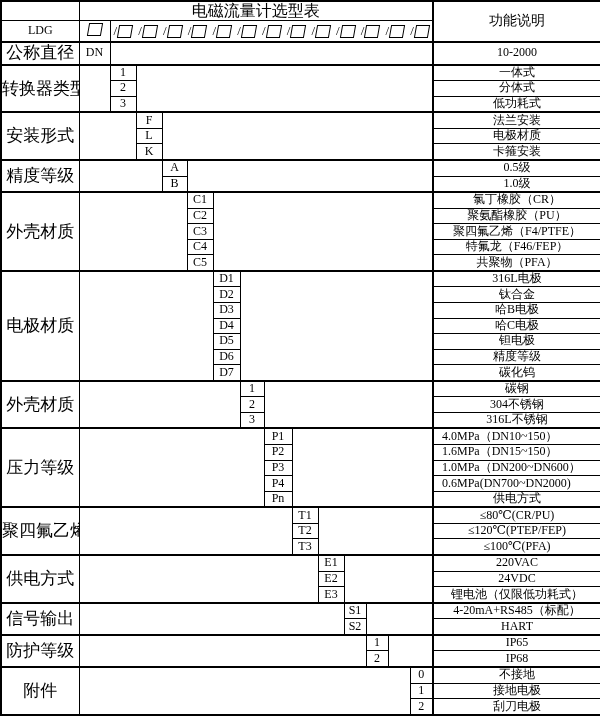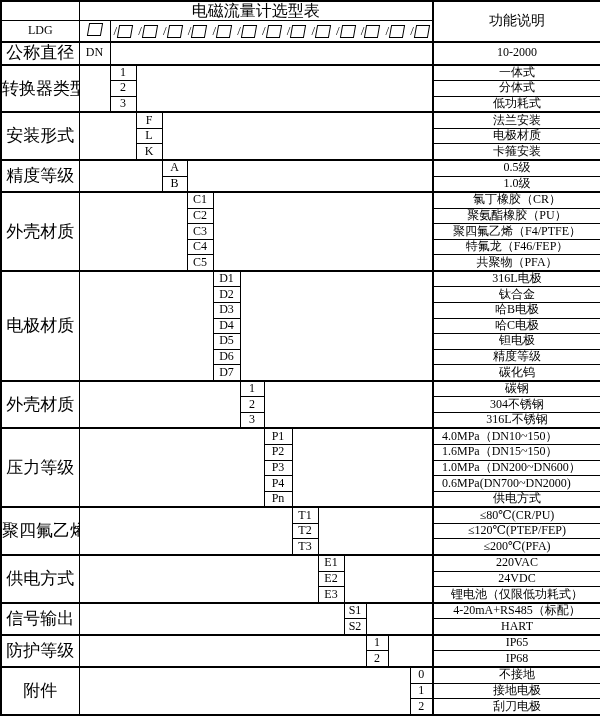--- a/index.html
+++ b/index.html
@@ -257,21 +257,21 @@
           <td>T1</td>
           <td colspan="5" rowspan="3"></td>
           <td class="desc">≤80℃(CR/PU)</td>
         </tr>
         <tr>
           <td>T2</td>
           <td class="desc">≤120℃(PTEP/FEP)</td>
         </tr>
         <tr>
           <td>T3</td>
-          <td class="desc">≤200℃(PFA)</td>
+          <td class="desc">≤100℃(PFA)</td>
         </tr>
         <tr class="gtop">
           <td rowspan="3" class="label">供电方式</td>
           <td colspan="9" rowspan="3"></td>
           <td>E1</td>
           <td colspan="4" rowspan="3"></td>
           <td class="desc">220VAC</td>
         </tr>
         <tr>
           <td>E2</td>

